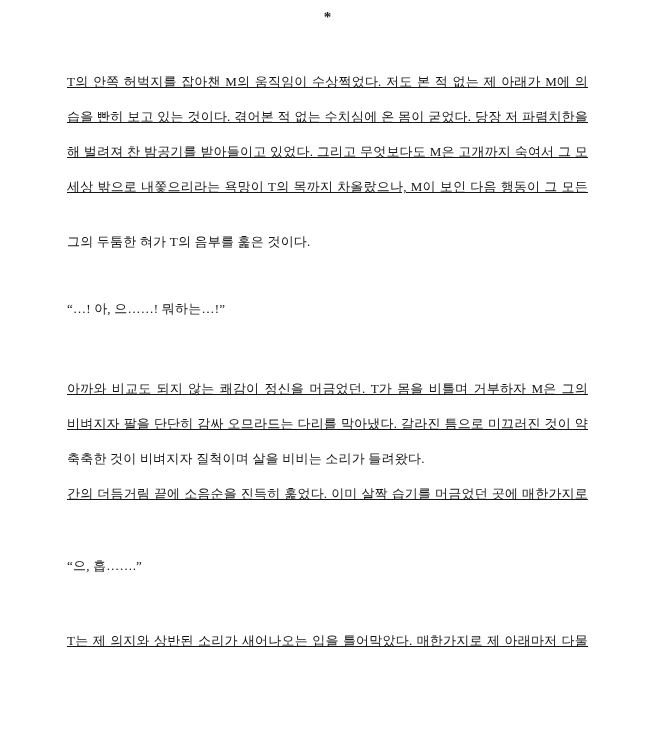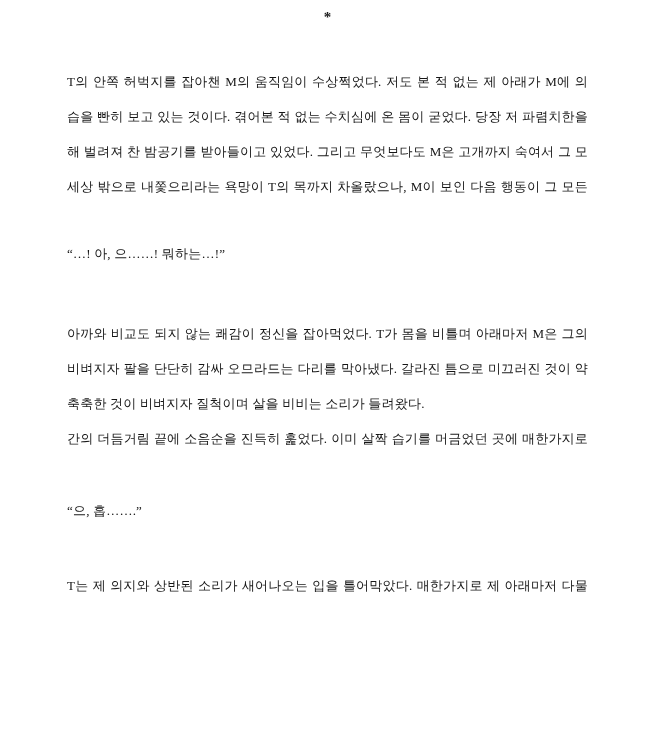--- a/index.html
+++ b/index.html
@@ -36,20 +36,21 @@
     line-height: 35px;
     font-size: 13px;
     letter-spacing: 0.2px;
     white-space: normal;
     overflow: hidden;
   }
   
   .ln.fill {
     text-align: justify;
     text-align-last: justify;
+    text-decoration: underline;
   }
   
   .ln.end {
     text-align: left;
     text-align-last: left;
   }
   .p1 { margin-top: 34px; }
   .p2 { margin-top: 20px; }
   .p3 { margin-top: 32px; }
   .p4 { margin-top: 45px; }
@@ -65,27 +66,30 @@
 
   <div class="content">
 
     <div class="para p1">
       <div class="ln fill">T의 안쪽 허벅지를 잡아챈 M의 움직임이 수상쩍었다. 저도 본 적 없는 제 아래가 M에 의</div>
       <div class="ln fill">습을 빤히 보고 있는 것이다. 겪어본 적 없는 수치심에 온 몸이 굳었다. 당장 저 파렴치한을</div>
       <div class="ln fill">해 벌려져 찬 밤공기를 받아들이고 있었다. 그리고 무엇보다도 M은 고개까지 숙여서 그 모</div>
       <div class="ln fill">세상 밖으로 내쫓으리라는 욕망이 T의 목까지 차올랐으나, M이 보인 다음 행동이 그 모든</div>
     </div>
 
+    <div class="para p2">
+      <div class="ln end">그의 두툼한 혀가 T의 음부를 훑은 것이다.</div>
+    </div>
 
     <div class="para p3">
       <div class="ln end">“…! 아, 으……! 뭐하는…!”</div>
     </div>
 
     <div class="para p4">
-      <div class="ln fill">아까와 비교도 되지 않는 쾌감이 정신을 잡아먹었다. T가 몸을 비틀며 아래마저 M은 그의</div>
+      <div class="ln fill">아까와 비교도 되지 않는 쾌감이 정신을 머금었던. T가 몸을 비틀며 거부하자 M은 그의</div>
       <div class="ln fill">비벼지자 팔을 단단히 감싸 오므라드는 다리를 막아냈다. 갈라진 틈으로 미끄러진 것이 약</div>
       <div class="ln end">축축한 것이 비벼지자 질척이며 살을 비비는 소리가 들려왔다.</div>
       <div class="ln fill">간의 더듬거림 끝에 소음순을 진득히 훑었다. 이미 살짝 습기를 머금었던 곳에 매한가지로</div>
     </div>
 
     <div class="para p5">
       <div class="ln end">“으, 흡…….”</div>
     </div>
 
     <div class="para p6">

